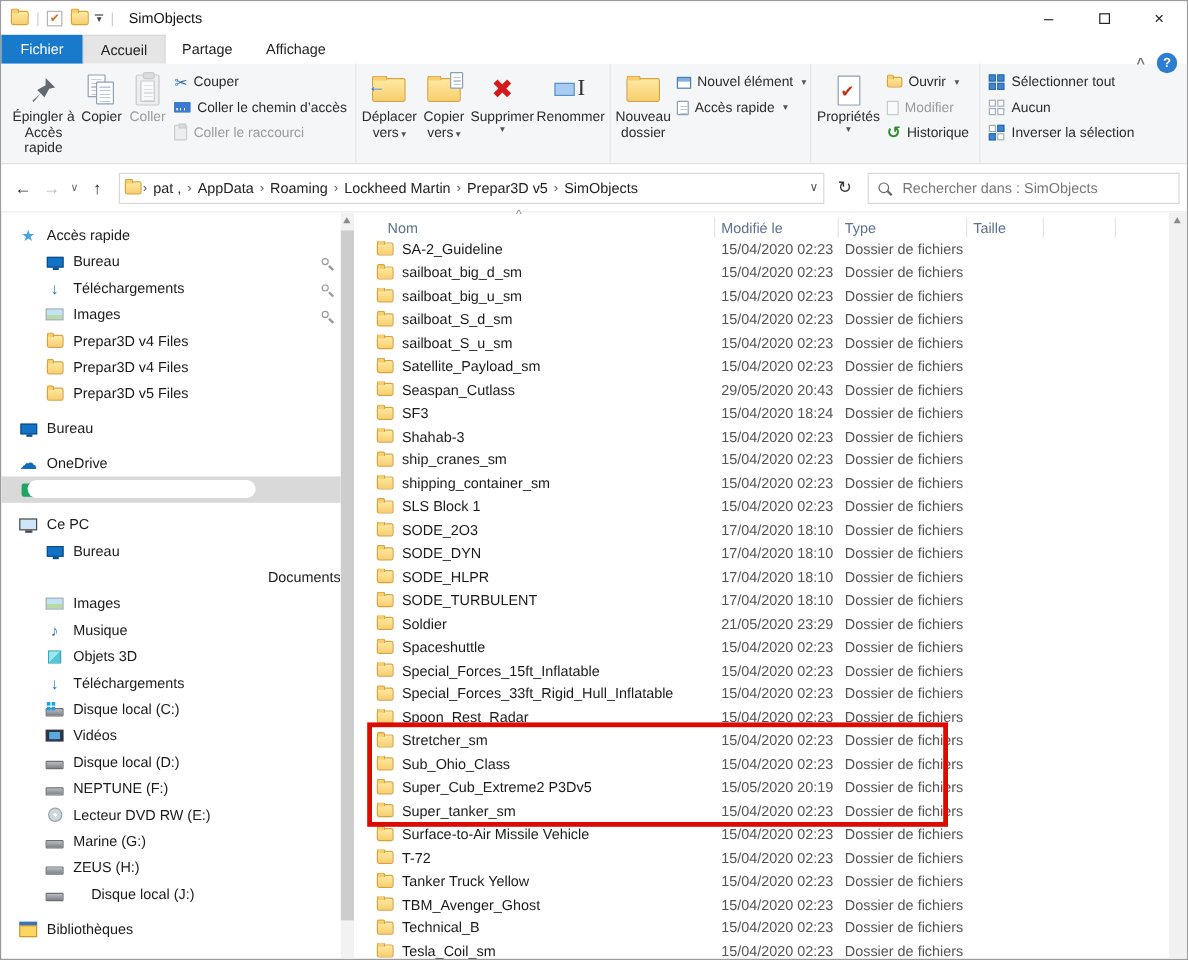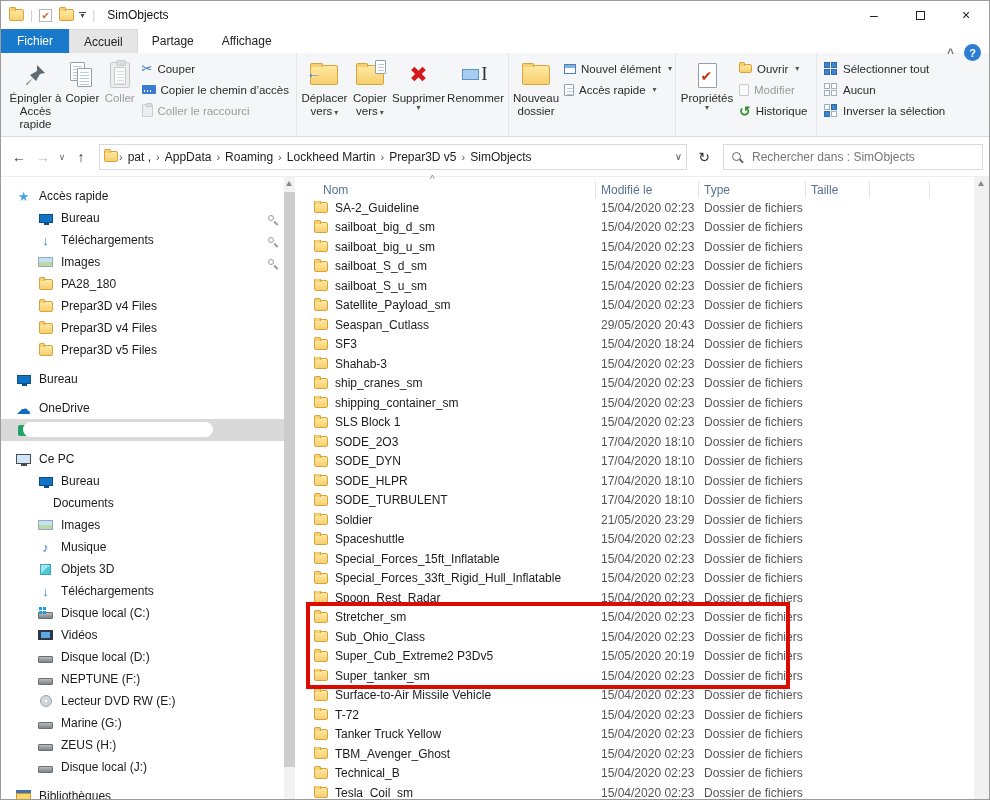--- a/index.html
+++ b/index.html
@@ -207,21 +207,21 @@
         </span>
         <span class="rlabel">Coller</span>
       </div>
       <div class="rsmallcol">
         <div class="rsmall">
           <span class="glyph-cut">✂</span>
           <span>Couper</span>
         </div>
         <div class="rsmall">
           <span class="path-chip"></span>
-          <span>Copier le chemin d’accès</span>
+          <span>Coller le chemin d’accès</span>
         </div>
         <div class="rsmall disabled">
           <span class="clip-mini ricon-art"></span>
           <span>Coller le raccourci</span>
         </div>
       </div>
     </div>
 
     <div class="rgroup" style="width:212px;">
       <div class="rbig" style="width:56px;">
@@ -392,26 +392,20 @@
           <span class="si">
             <span class="i-pictures"></span>
           </span>
           <span>Images</span>
           <span class="mini-pin"></span>
         </div>
         <div class="nav-row" style="padding-left: 36px;">
           <span class="si">
             <span class="fold i-folder"></span>
           </span>
-          <span>PA28_180</span>
-        </div>
-        <div class="nav-row" style="padding-left: 36px;">
-          <span class="si">
-            <span class="fold i-folder"></span>
-          </span>
           <span>Prepar3D v4 Files</span>
         </div>
         <div class="nav-row" style="padding-left: 36px;">
           <span class="si">
             <span class="fold i-folder"></span>
           </span>
           <span>Prepar3D v4 Files</span>
         </div>
         <div class="nav-row" style="padding-left: 36px;">
           <span class="si">
@@ -440,21 +434,21 @@
             <span class="i-this-pc"></span>
           </span>
           <span>Ce PC</span>
         </div>
         <div class="nav-row" style="padding-left: 36px;">
           <span class="si">
             <span class="i-desktop"></span>
           </span>
           <span>Bureau</span>
         </div>
-        <div class="nav-row" style="padding-left: 28px;">
+        <div class="nav-row" style="padding-left: 16px; justify-content: space-between;">
           <span class="si">
             <span class="i-documents"></span>
           </span>
           <span>Documents</span>
         </div>
         <div class="nav-row" style="padding-left: 36px;">
           <span class="si">
             <span class="i-pictures"></span>
           </span>
           <span>Images</span>
@@ -508,21 +502,21 @@
             <span class="i-drive"></span>
           </span>
           <span>Marine (G:)</span>
         </div>
         <div class="nav-row" style="padding-left: 36px;">
           <span class="si">
             <span class="i-drive"></span>
           </span>
           <span>ZEUS (H:)</span>
         </div>
-        <div class="nav-row" style="padding-left: 36px;">
+        <div class="nav-row" style="padding-left: 36px; gap: 15px;">
           <span class="si">
             <span class="i-drive"></span>
           </span>
           <span>Disque local (J:)</span>
         </div>
         <div class="nav-row" style="margin-top: 7px; padding-left: 14px;">
           <span class="si">
             <span class="i-library"></span>
           </span>
           <span>Bibliothèques</span>

